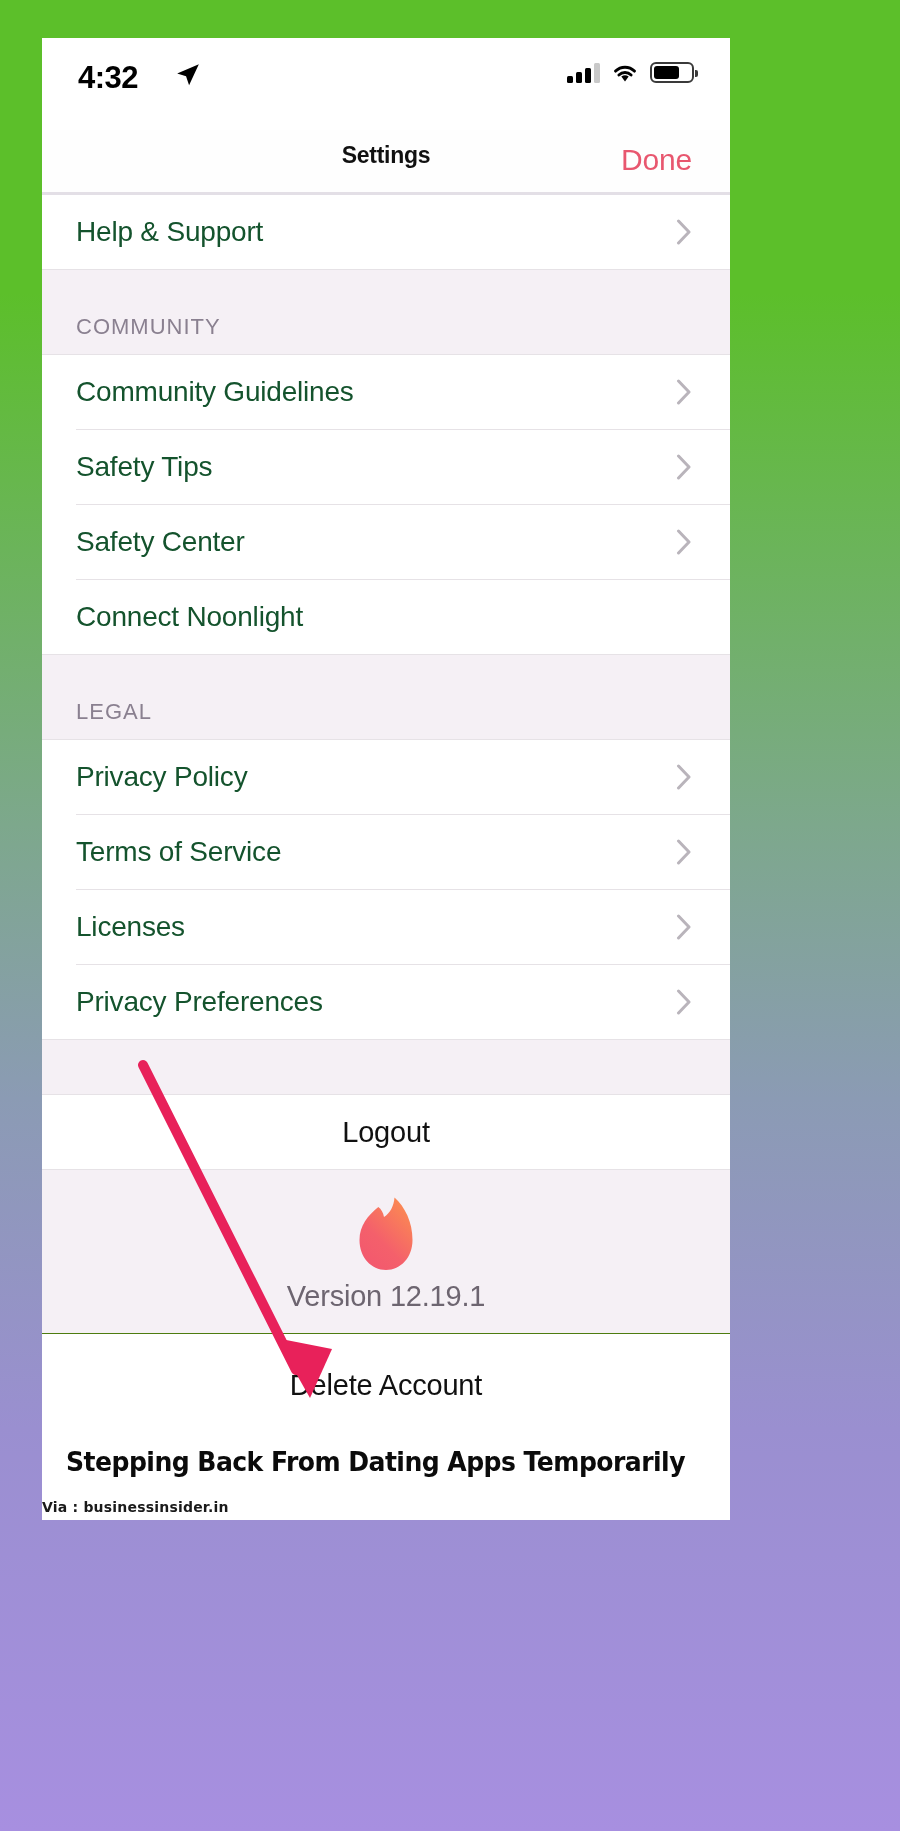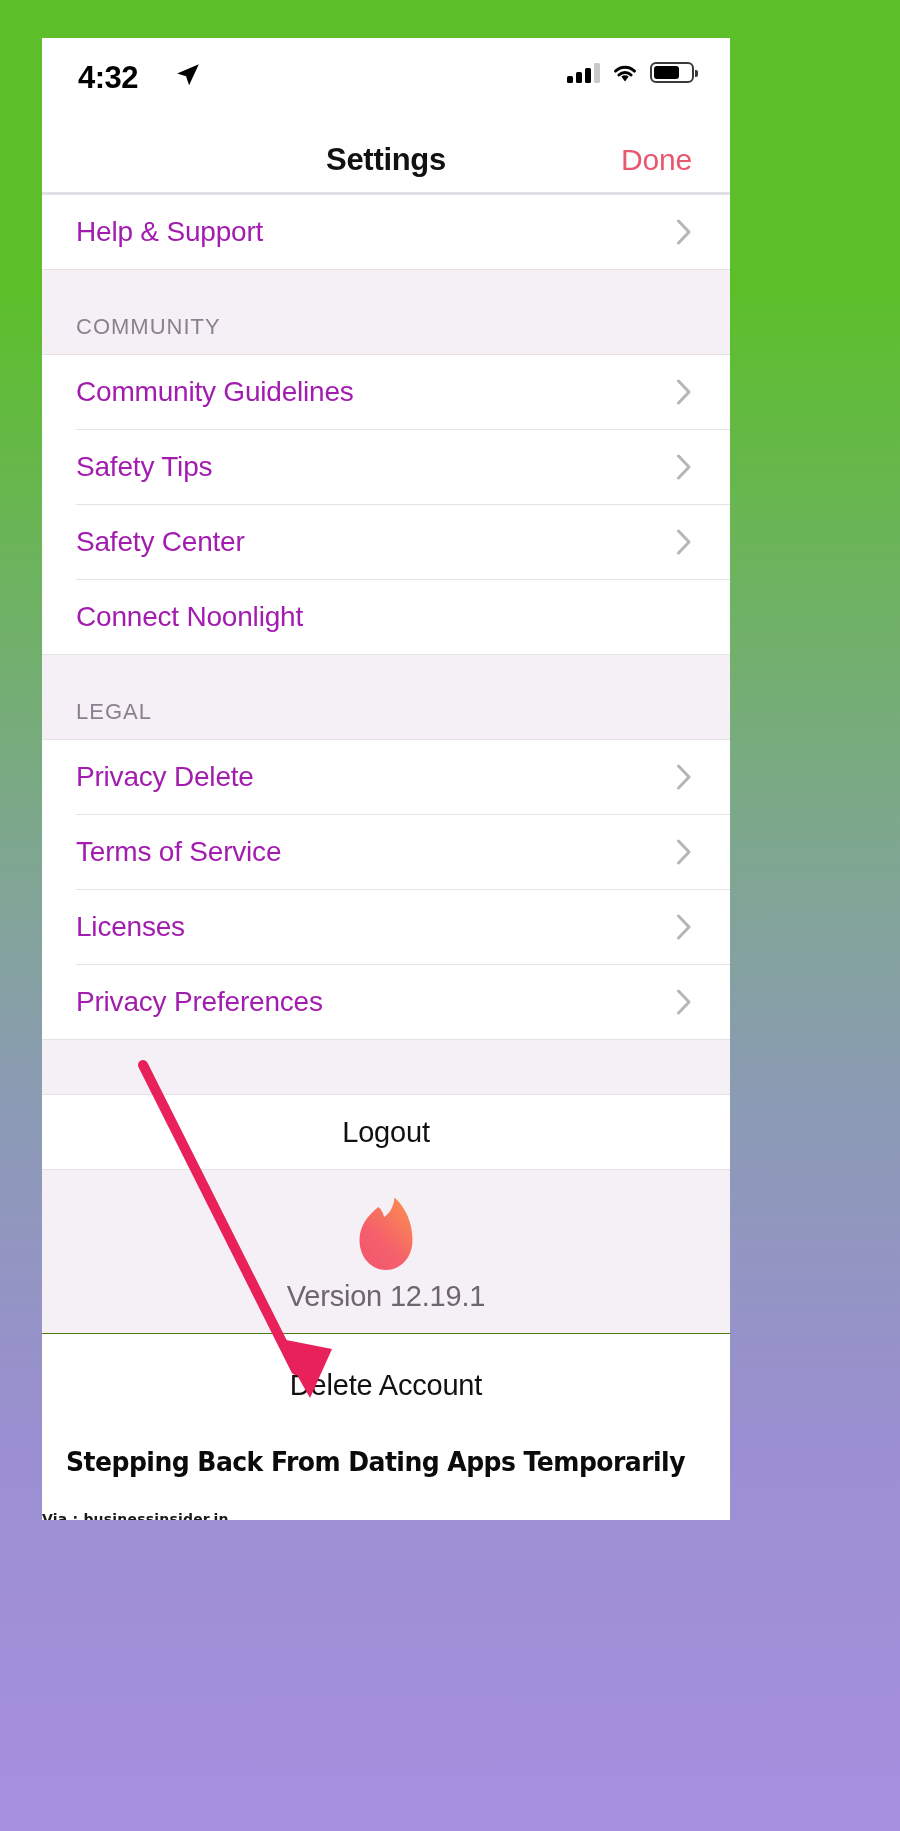--- a/index.html
+++ b/index.html
@@ -92,21 +92,21 @@
   .navbar {
     height: 62px;
     position: relative;
     background: #fefefe;
   }
   .nav-title {
     position: absolute;
     left: 0; right: 0;
     top: 12px;
     text-align: center;
-    font-size: 31px;
+    font-size: 23px;
     font-weight: bold;
     color: #111;
     letter-spacing: -0.3px;
   }
   .nav-done {
     position: absolute;
     right: 38px;
     top: 13px;
     font-size: 30px;
     color: #e8576f;
@@ -124,21 +124,21 @@
   .row {
     height: 74px;
     background: #ffffff;
     display: flex;
     align-items: center;
     position: relative;
     padding: 0 38px 0 34px;
   }
   .row .label {
     font-size: 28px;
-    color: #a21caf;
+    color: #14532d;
     letter-spacing: -0.2px;
   }
   .row .chev {
     position: absolute;
     right: 38px;
     top: 50%;
     transform: translateY(-50%);
     width: 16px;
     height: 26px;
   }
@@ -214,21 +214,21 @@
     color: #0b0b0b;
     letter-spacing: -0.6px;
     margin-top: 32px;
     transform: scaleX(0.93);
   }
   .attribution {
     font-family: "DejaVu Sans", sans-serif;
     font-weight: bold;
     font-size: 14px;
     color: #1a1a1a;
-    margin-top: 34px;
+    margin-top: 22px;
     letter-spacing: 0.2px;
   }
 
   
   .annot {
     position: absolute;
     left: 0; top: 0;
     width: 900px; height: 1831px;
     pointer-events: none;
   }
@@ -308,21 +308,21 @@
 
     <div class="row">
       <span class="label">Connect Noonlight</span>
     </div>
 
     <div class="section-head">
       <span>LEGAL</span>
     </div>
 
     <div class="row">
-      <span class="label">Privacy Delete</span>
+      <span class="label">Privacy Policy</span>
       <svg class="chev" viewBox="0 0 16 26">
         <path d="M2.5 2 L13 13 L2.5 24" stroke="#b9b4bb" stroke-width="3" fill="none" stroke-linecap="round" stroke-linejoin="round"></path>
       </svg>
     </div>
     <div class="divider"></div>
 
     <div class="row">
       <span class="label">Terms of Service</span>
       <svg class="chev" viewBox="0 0 16 26">
         <path d="M2.5 2 L13 13 L2.5 24" stroke="#b9b4bb" stroke-width="3" fill="none" stroke-linecap="round" stroke-linejoin="round"></path>

